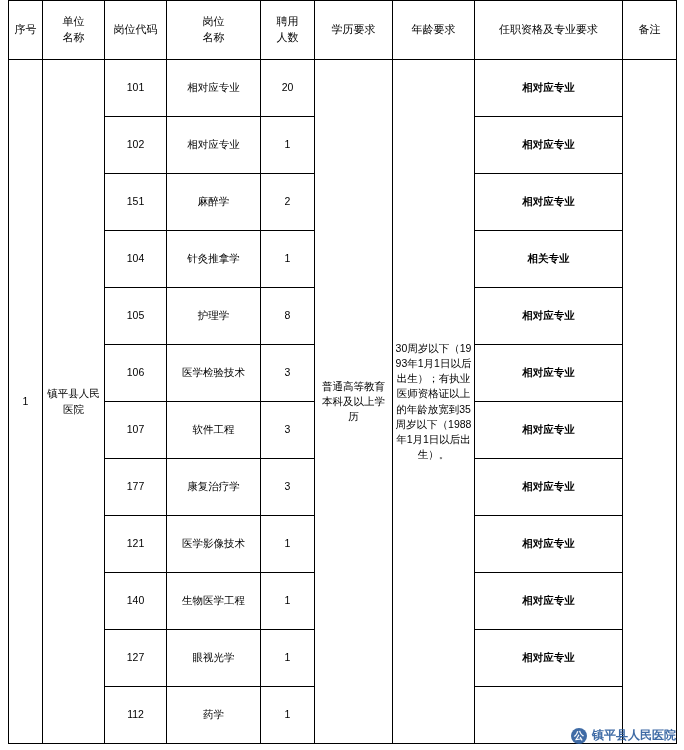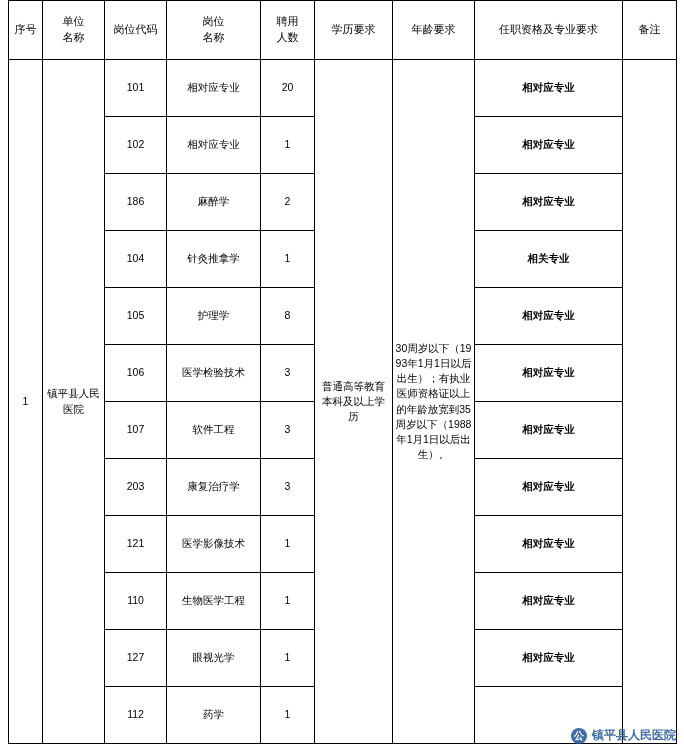--- a/index.html
+++ b/index.html
@@ -151,21 +151,21 @@
         <td class="body-cell qual-cell">相对应专业</td>
         <td class="body-cell" rowspan="12"></td>
       </tr>
       <tr>
         <td class="body-cell code-cell">102</td>
         <td class="body-cell">相对应专业</td>
         <td class="body-cell">1</td>
         <td class="body-cell qual-cell">相对应专业</td>
       </tr>
       <tr>
-        <td class="body-cell code-cell">186</td>
+        <td class="body-cell code-cell">151</td>
         <td class="body-cell">麻醉学</td>
         <td class="body-cell">2</td>
         <td class="body-cell qual-cell">相对应专业</td>
       </tr>
       <tr>
         <td class="body-cell code-cell">104</td>
         <td class="body-cell">针灸推拿学</td>
         <td class="body-cell">1</td>
         <td class="body-cell qual-cell">相关专业</td>
       </tr>
@@ -181,33 +181,33 @@
         <td class="body-cell">3</td>
         <td class="body-cell qual-cell">相对应专业</td>
       </tr>
       <tr>
         <td class="body-cell code-cell">107</td>
         <td class="body-cell">软件工程</td>
         <td class="body-cell">3</td>
         <td class="body-cell qual-cell">相对应专业</td>
       </tr>
       <tr>
-        <td class="body-cell code-cell">203</td>
+        <td class="body-cell code-cell">177</td>
         <td class="body-cell">康复治疗学</td>
         <td class="body-cell">3</td>
         <td class="body-cell qual-cell">相对应专业</td>
       </tr>
       <tr>
         <td class="body-cell code-cell">121</td>
         <td class="body-cell">医学影像技术</td>
         <td class="body-cell">1</td>
         <td class="body-cell qual-cell">相对应专业</td>
       </tr>
       <tr>
-        <td class="body-cell code-cell">110</td>
+        <td class="body-cell code-cell">140</td>
         <td class="body-cell">生物医学工程</td>
         <td class="body-cell">1</td>
         <td class="body-cell qual-cell">相对应专业</td>
       </tr>
       <tr>
         <td class="body-cell code-cell">127</td>
         <td class="body-cell">眼视光学</td>
         <td class="body-cell">1</td>
         <td class="body-cell qual-cell">相对应专业</td>
       </tr>

